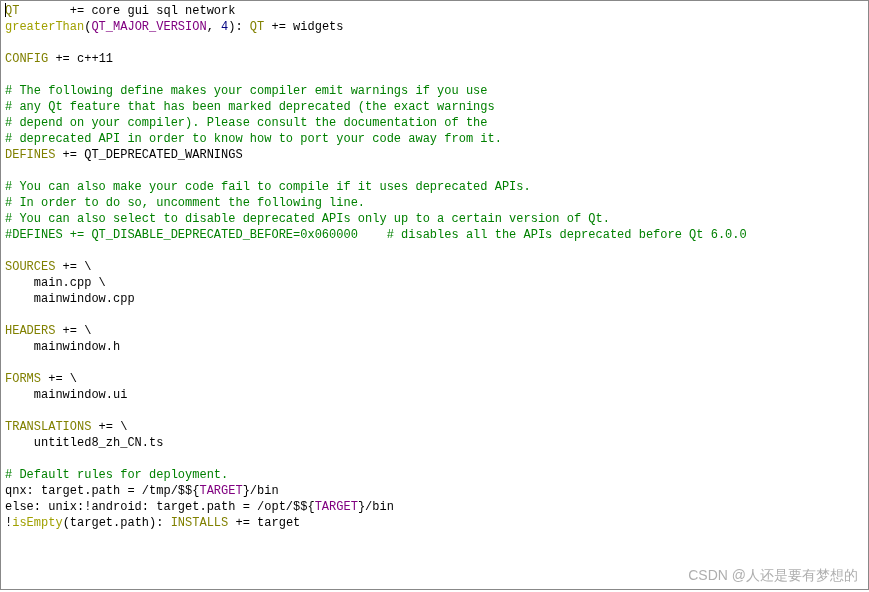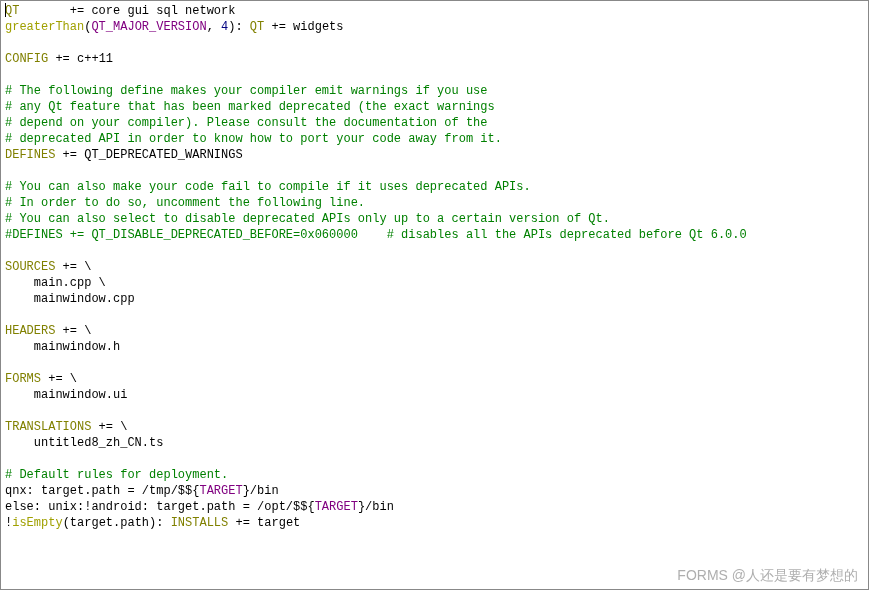--- a/index.html
+++ b/index.html
@@ -79,14 +79,14 @@
 <span>    mainwindow.ui</span>
 
 <span class="kw">TRANSLATIONS</span><span> += \</span>
 <span>    untitled8_zh_CN.ts</span>
 
 <span class="comment"># Default rules for deployment.</span>
 <span>qnx: target.path = /tmp/$${</span><span class="const">TARGET</span><span>}/bin</span>
 <span>else: unix:!android: target.path = /opt/$${</span><span class="const">TARGET</span><span>}/bin</span>
 <span>!</span><span class="fn">isEmpty</span><span>(target.path): </span><span class="kw">INSTALLS</span><span> += target</span>
 </pre>
-<div class="watermark">FORMS @人还是要有梦想的</div>
+<div class="watermark">CSDN @人还是要有梦想的</div>
 </div>
 
 </body></html>

